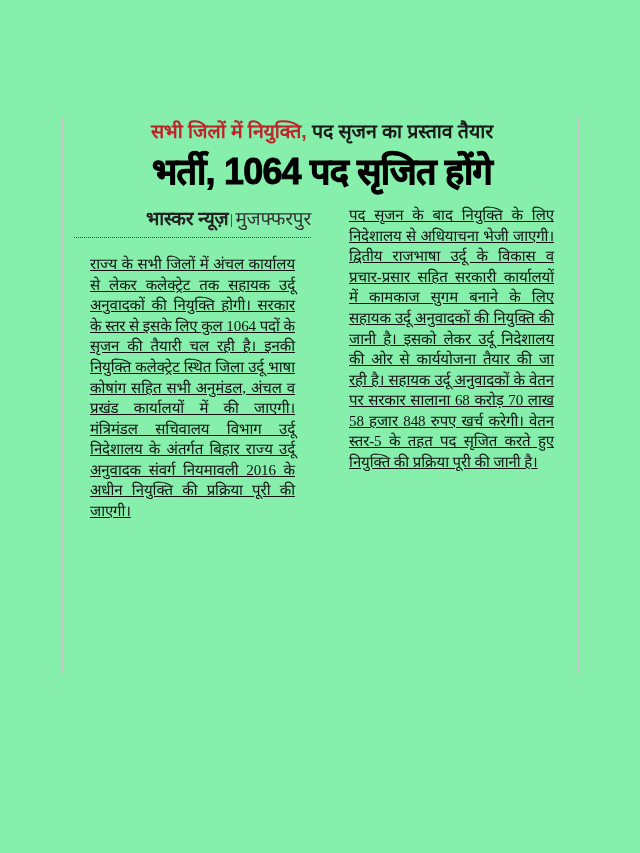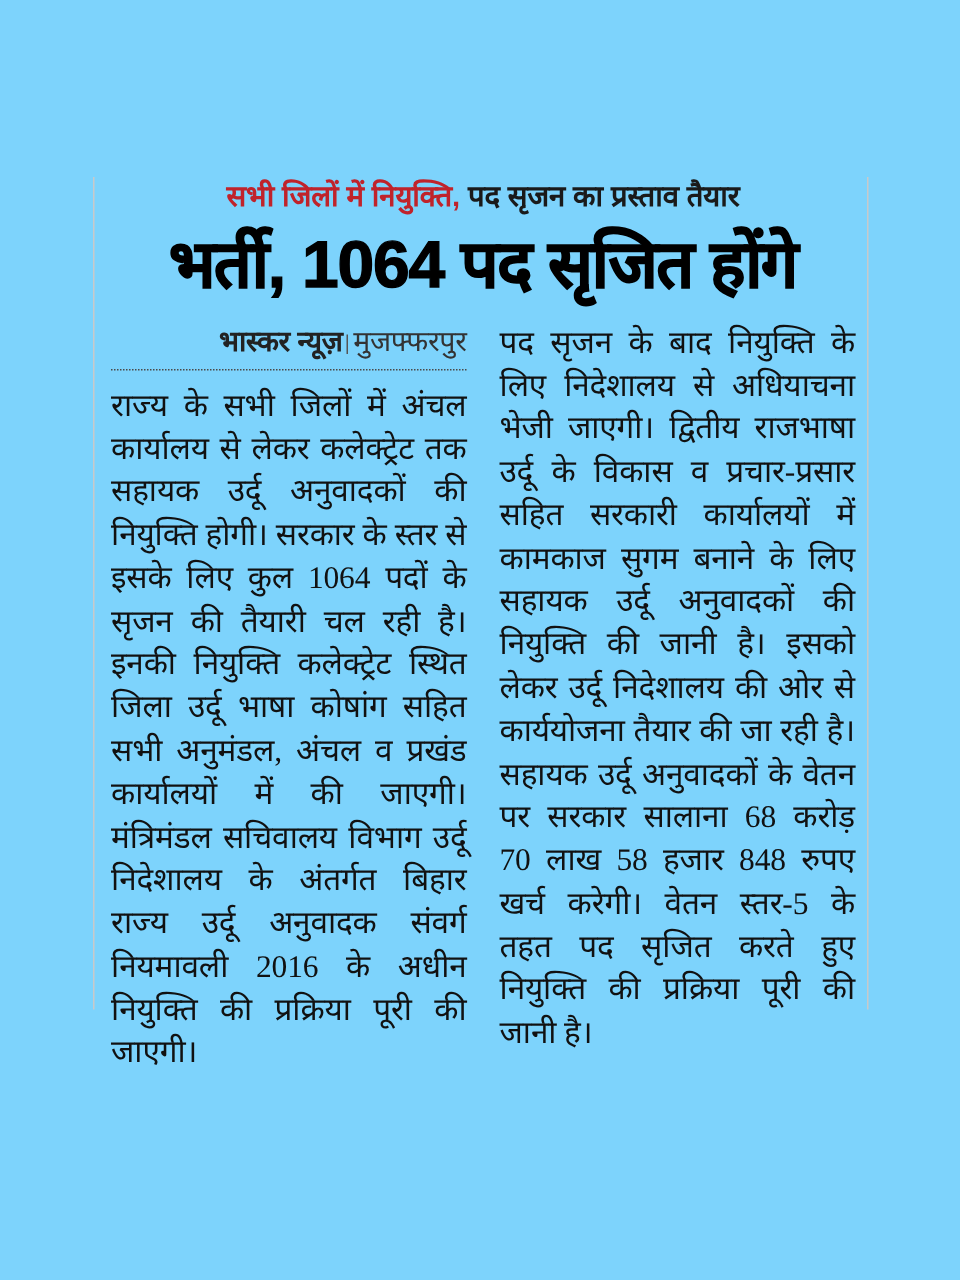--- a/index.html
+++ b/index.html
@@ -11,21 +11,21 @@
     width: 640px;
     height: 853px;
     font-family: "Liberation Sans", sans-serif;
     -webkit-font-smoothing: antialiased;
   }
 
   .clipping {
     position: relative;
     width: 640px;
     height: 853px;
-    background: #7dd3fc;
+    background: #86efac;
     box-sizing: border-box;
     overflow: hidden;
   }
 
   
   .rule-left,
   .rule-right {
     position: absolute;
     top: 118px;
     width: 1px;
@@ -71,21 +71,21 @@
     line-height: 1.07;
     letter-spacing: -0.8px;
     margin: 0 0 2px 0;
     -webkit-text-stroke: 0.9px #000;
   }
   .headline .hl-line {
     display: block;
     white-space: nowrap;
   }
   .headline .hl-line-2 {
-    font-size: 44px;
+    font-size: 36px;
   }
 
   
   .columns {
     display: flex;
     margin-top: 14px;
     column-gap: 22px;
   }
   .col {
     width: 237px;
@@ -115,27 +115,28 @@
   }
 
   .dotted-rule {
     border-top: 1.5px dotted #4a4a4a;
     height: 0;
     margin: 0 0 9px 0;
   }
 
   .body-text {
     font-family: "Liberation Serif", serif;
-    font-size: 21px;
+    font-size: 15px;
     line-height: 1.37;
     color: #111111;
     text-align: justify;
     text-justify: inter-word;
     letter-spacing: -0.1px;
-    margin: 0;
+    margin: 16px;
+    text-decoration: underline;
   }
   .body-text p {
     margin: 0;
   }
   
   .body-text p:last-child {
     text-align-last: left;
   }
 
   .col-right .body-text {

